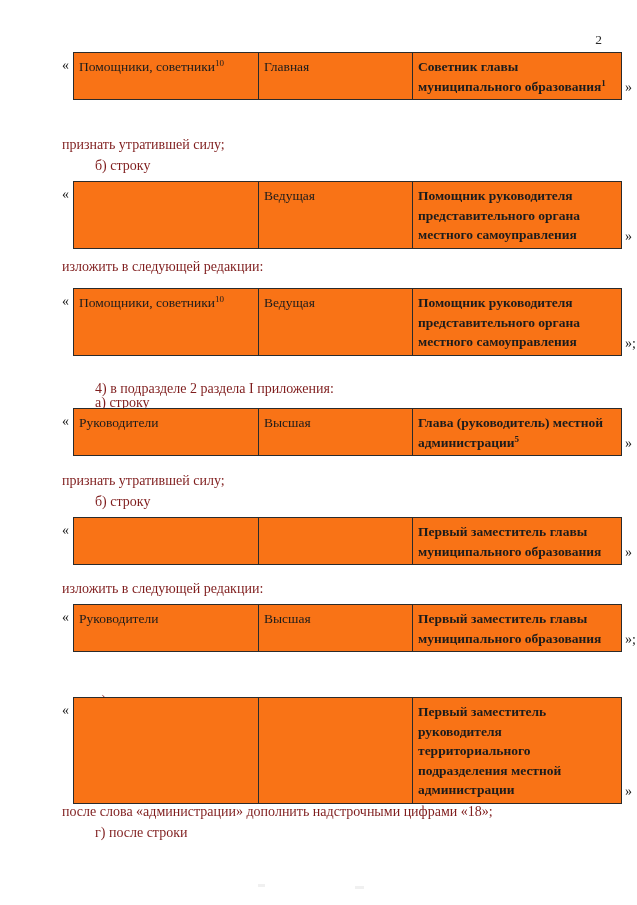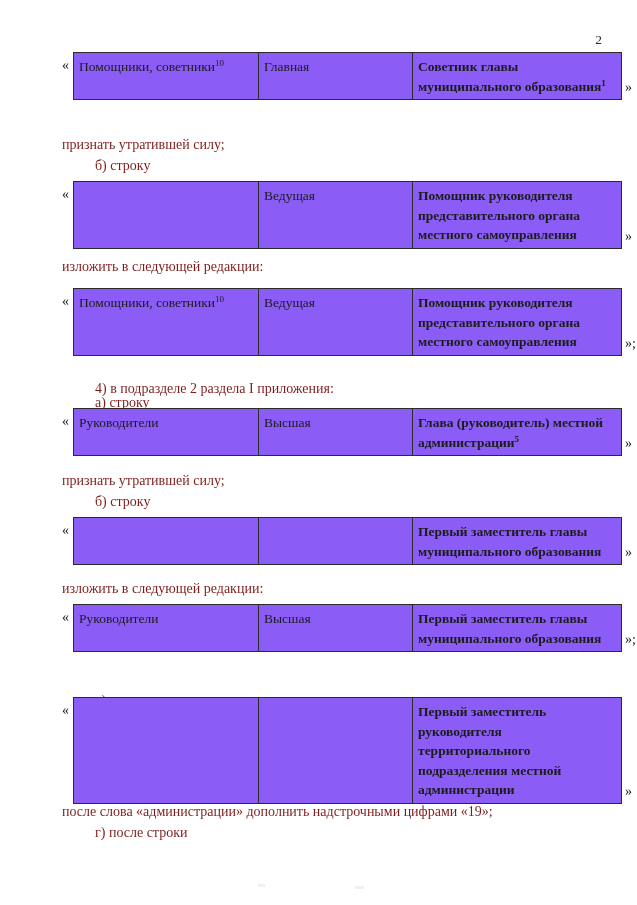--- a/index.html
+++ b/index.html
@@ -73,21 +73,21 @@
     align-items: flex-end;
     padding-bottom: 5px;
     width: 16px;
     padding-left: 3px;
   }
 
   table.doc-table {
     border-collapse: collapse;
     table-layout: fixed;
     width: 518px;
-    background: #8b5cf6;
+    background: #f97316;
   }
   table.doc-table td {
     border: 1px solid #2b2b2b;
     vertical-align: top;
     padding: 4px 4px 3px 5px;
     font-size: 13.5px;
     line-height: 19.5px;
     color: #1c1c1c;
   }
   table.doc-table td.c1 { width: 175px; }
@@ -222,20 +222,20 @@
               <tr>
                 <td class="c1"><span></span></td>
                 <td class="c2"><span></span></td>
                 <td class="c3"><span>Первый заместитель руководителя территориального подразделения местной администрации</span></td>
               </tr>
             </tbody>
           </table>
           <span class="guillemet close">»</span>
         </div>
       </div>
-      <div class="para" style="top: 801px;">после слова «администрации» дополнить надстрочными цифрами «19»;</div>
+      <div class="para" style="top: 801px;">после слова «администрации» дополнить надстрочными цифрами «18»;</div>
       <div class="para indent" style="top: 822px; font-family: Liberation Serif, serif;">г) после строки</div>
     </div>
 
   <div class="scan-artifact" style="left:258px; top:884px; width:7px; height:3px;"></div>
   <div class="scan-artifact" style="left:355px; top:886px; width:9px; height:3px;"></div>
 
 </div>
 
 </body></html>

